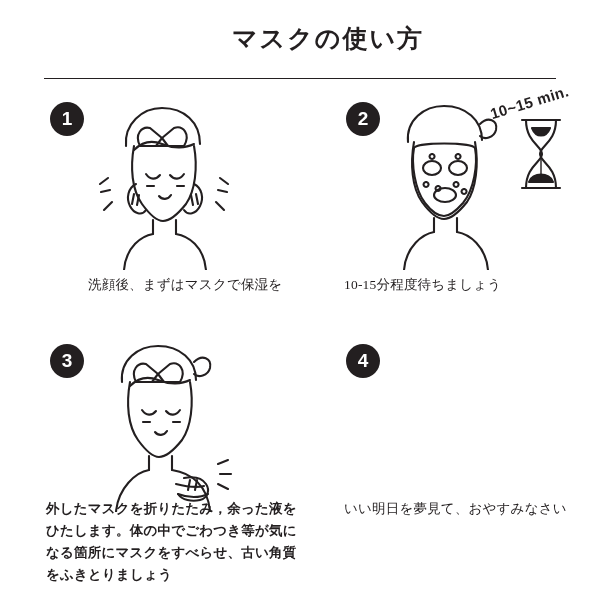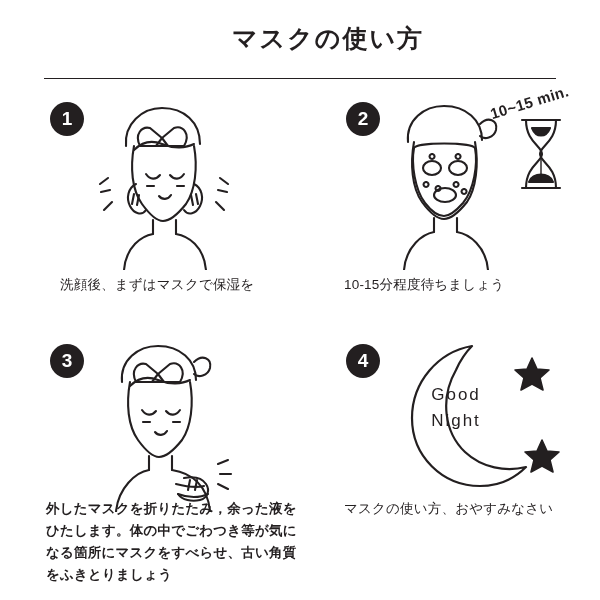--- a/index.html
+++ b/index.html
@@ -80,22 +80,22 @@
   }
   .caption {
     position: absolute;
     left: 44px;
     width: 248px;
     font-size: 13.5px;
     line-height: 1.62;
     color: #231f20;
     letter-spacing: 0.2px;
   }
-  .cap-1 { top: 184px; }
-  .cap-2 { top: 184px; left: 32px; }
+  .cap-1 { top: 184px; margin-left: 28px; }
+  .cap-2 { top: 184px; left: 32px; font-family: Liberation Serif, serif; }
   .cap-3 { top: 166px; left: 30px; width: 258px; font-weight: bold;}
   .cap-4 { top: 166px; left: 32px; width: 230px;}
   svg { display:block; }
 </style>
 </head>
 <body>
 
 <div class="page">
 
   <div class="title">マスクの使い方</div>
@@ -235,31 +235,18 @@
           <path d="M168 148 l10 5"></path>
         </svg>
       </div>
 
       <div class="caption cap-3">外したマスクを折りたたみ，余った液をひたします。体の中でごわつき等が気になる箇所にマスクをすべらせ、古い角質をふきとりましょう</div>
     </div>
 
     <div class="cell cell-4">
       <div class="badge">4</div>
 
-      <div class="art">
-        <svg viewBox="0 0 244 176" width="244" height="176" fill="none" stroke="#231f20" stroke-width="2.2" stroke-linecap="round" stroke-linejoin="round">
-
-          <path d="M126 10 C92 16, 66 46, 66 82 C66 120, 96 150, 134 150 C152 150, 168 143, 180 131 C160 136, 136 132, 119 116 C98 96, 94 62, 110 34 C114 25, 120 16, 126 10 Z"></path>
-
-          <path d="M186 22 l5 11 12 1 -9 8 3 12 -11 -6 -11 6 3 -12 -9 -8 12 -1 Z" fill="#231f20" stroke-width="1.6"></path>
-          <path d="M196 104 l5 11 12 1 -9 8 3 12 -11 -6 -11 6 3 -12 -9 -8 12 -1 Z" fill="#231f20" stroke-width="1.6"></path>
-        </svg>
-        <div style="position:absolute; left:62px; top:46px; width:96px; text-align:center; font-size:17px; letter-spacing:2px; line-height:1.5; color:#231f20;">
-          <div>Good</div>
-          <div>Night</div>
-        </div>
-      </div>
-
-      <div class="caption cap-4">マスクの使い方、おやすみなさい</div>
+
+      <div class="caption cap-4">いい明日を夢見て、おやすみなさい</div>
     </div>
 
   </div>
 </div>
 
 </body></html>

